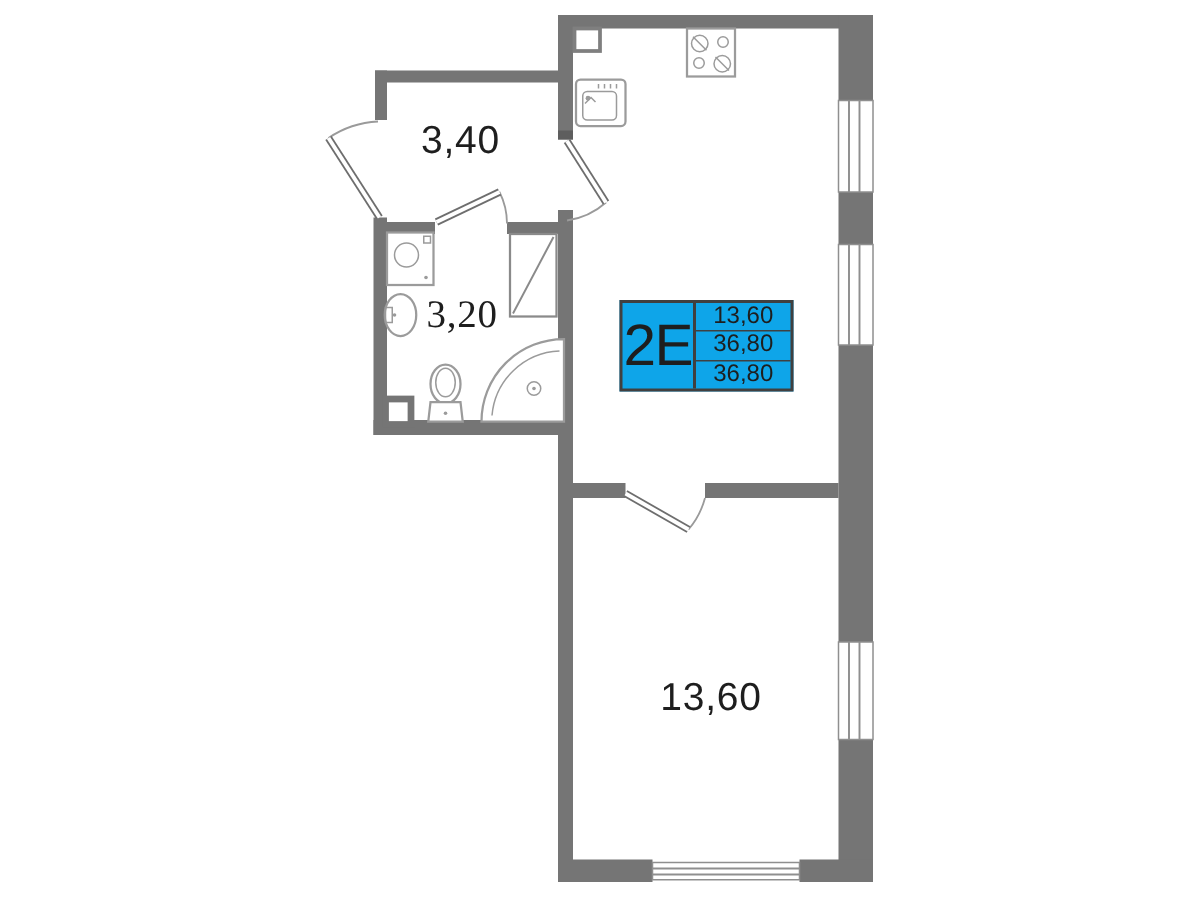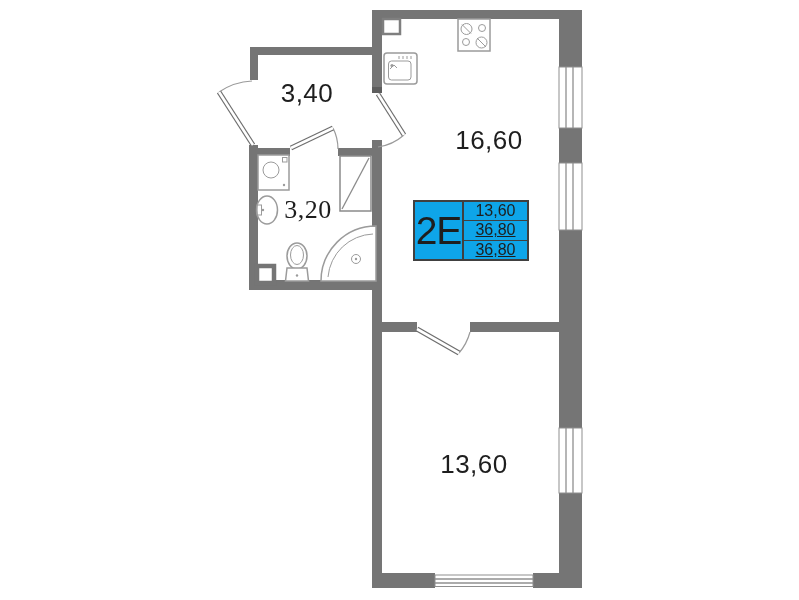--- a/index.html
+++ b/index.html
@@ -43,21 +43,21 @@
   .info-table .type-cell{
     width:47px;border-right:2px solid var(--table-border);
     display:flex;align-items:center;justify-content:center;
     font-size:39px;letter-spacing:-1px;
   }
   .info-table .vals{flex:1;display:flex;flex-direction:column;}
   .info-table .vals .val{
     flex:1;display:flex;align-items:center;justify-content:center;
     font-size:16px;
   }
-  .info-table .vals .val + .val{border-top:1.5px solid var(--table-border);text-decoration:underline;}
+  .info-table .vals .val + .val{border-top:1.5px solid var(--table-border);}
 </style>
 </head>
 <body>
 
 <div class="canvas">
 
   <svg width="799" height="600" viewBox="0 0 799 600">
 
     <g>
 
@@ -193,21 +193,20 @@
         <circle class="fix-thin" cx="356" cy="259" r="4.5"></circle>
         <circle class="fix-dot" cx="356" cy="259" r="1.2"></circle>
       </g>
     </g>
   </svg>
 
   <div class="room-label" style="left:257px;top:78px;">3,40</div>
 
   <div class="room-label" style="left:258px;top:195px;font-family:Liberation Serif, serif;">3,20</div>
 
-  <div class="room-label" style="left:439px;top:125px;">16,60</div>
 
   <div class="room-label" style="left:424px;top:449px;">13,60</div>
 
   <div class="info-table">
     <div class="type-cell">2Е</div>
     <div class="vals">
       <div class="val">13,60</div>
       <div class="val">36,80</div>
       <div class="val">36,80</div>
     </div>

